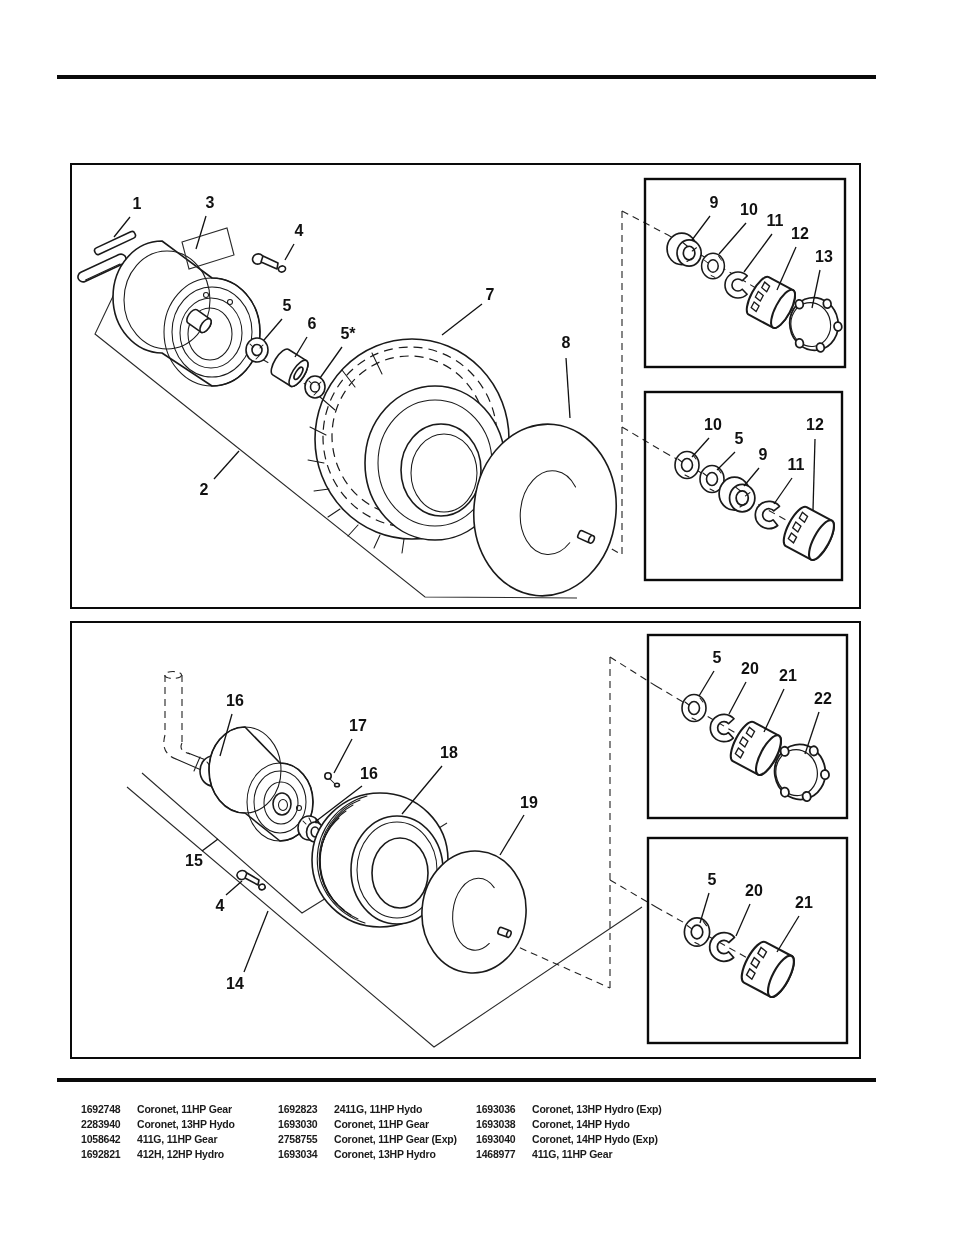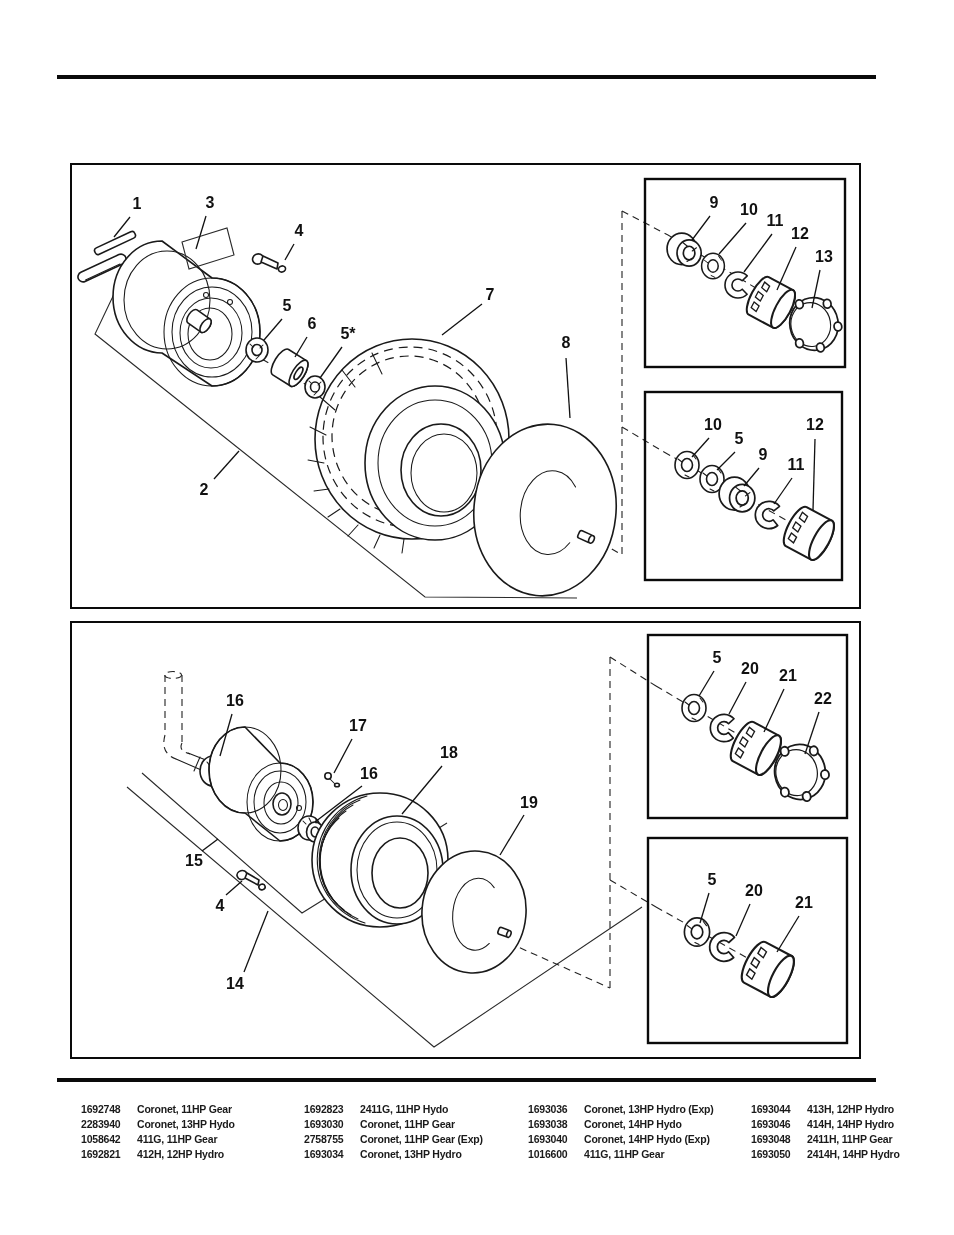--- a/index.html
+++ b/index.html
@@ -15,21 +15,21 @@
   .art{fill:#ffffff;stroke:#1a1a1a;stroke-width:1.6;stroke-linejoin:round;stroke-linecap:round;}
   .thin{fill:none;stroke:#1a1a1a;stroke-width:1.05;stroke-linecap:round;}
   .dash{fill:none;stroke:#222222;stroke-width:1.1;stroke-dasharray:7 5;}
   .tread{fill:none;stroke:#1a1a1a;stroke-width:1.2;stroke-dasharray:9 6;}
   .bracket{fill:none;stroke:#2a2a2a;stroke-width:1.1;}
   .inset-box{fill:none;stroke:#0a0a0a;stroke-width:2.4;}
   .leader{stroke:#111111;stroke-width:1.3;}
   .callout{font:700 16px "Liberation Sans",sans-serif;fill:#111111;text-anchor:middle;}
   .parts-table{position:absolute;left:81px;top:1102px;display:grid;
                grid-template-columns:197px 198px 197px 196px;
-               font:700 10.5px/15px "Liberation Sans",sans-serif;color:#1a1a1a;letter-spacing:-0.2px;gap:26px;}
+               font:700 10.5px/15px "Liberation Sans",sans-serif;color:#1a1a1a;letter-spacing:-0.2px;}
   .pt-col{display:grid;grid-template-columns:56px 1fr;align-content:start;}
   .pt-num,.pt-desc{white-space:nowrap;height:15px;}
 </style>
 </head>
 <body>
 
 <div class="page">
   <div class="rule top"></div>
 
   <section class="panel p1">
@@ -412,27 +412,17 @@
         <span class="pt-num">1693034</span>
         <span class="pt-desc">Coronet, 13HP Hydro</span>
       </div>
       <div class="pt-col">
         <span class="pt-num">1693036</span>
         <span class="pt-desc">Coronet, 13HP Hydro (Exp)</span>
         <span class="pt-num">1693038</span>
         <span class="pt-desc">Coronet, 14HP Hydo</span>
         <span class="pt-num">1693040</span>
         <span class="pt-desc">Coronet, 14HP Hydo (Exp)</span>
-        <span class="pt-num">1016600</span>
+        <span class="pt-num">1468977</span>
         <span class="pt-desc">411G, 11HP Gear</span>
-      </div>
-      <div class="pt-col">
-        <span class="pt-num">1693044</span>
-        <span class="pt-desc">413H, 12HP Hydro</span>
-        <span class="pt-num">1693046</span>
-        <span class="pt-desc">414H, 14HP Hydro</span>
-        <span class="pt-num">1693048</span>
-        <span class="pt-desc">2411H, 11HP Gear</span>
-        <span class="pt-num">1693050</span>
-        <span class="pt-desc">2414H, 14HP Hydro</span>
       </div>
     </div>
 </div>
 
 </body></html>

